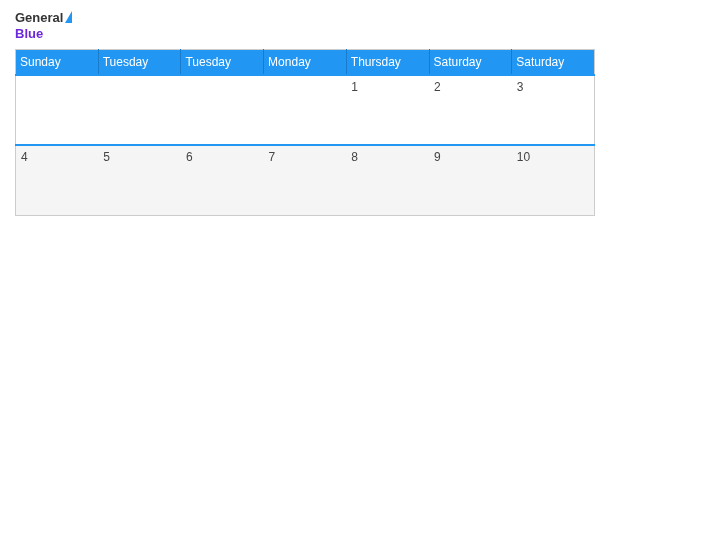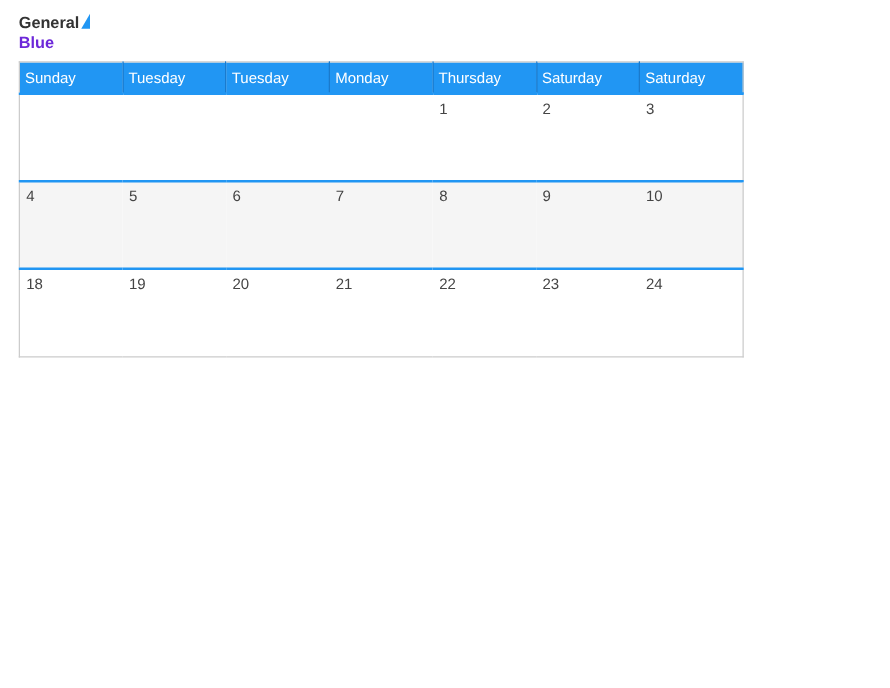--- a/index.html
+++ b/index.html
@@ -155,38 +155,15 @@
           <td>
             <span class="day-number">8</span>
           </td>
           <td>
             <span class="day-number">9</span>
           </td>
           <td>
             <span class="day-number">10</span>
           </td>
         </tr>
-        <tr>
-          <td>
-            <span class="day-number">18</span>
-          </td>
-          <td>
-            <span class="day-number">19</span>
-          </td>
-          <td>
-            <span class="day-number">20</span>
-          </td>
-          <td>
-            <span class="day-number">21</span>
-          </td>
-          <td>
-            <span class="day-number">22</span>
-          </td>
-          <td>
-            <span class="day-number">23</span>
-          </td>
-          <td>
-            <span class="day-number">24</span>
-          </td>
-        </tr>
       </tbody>
   </table>
 </div>
 
 </body></html>

